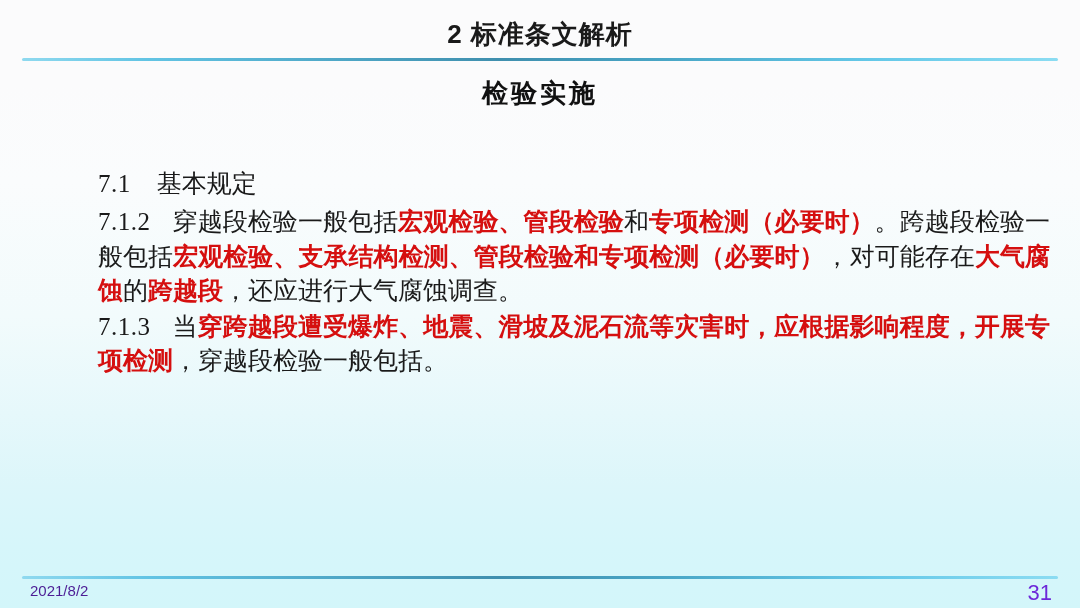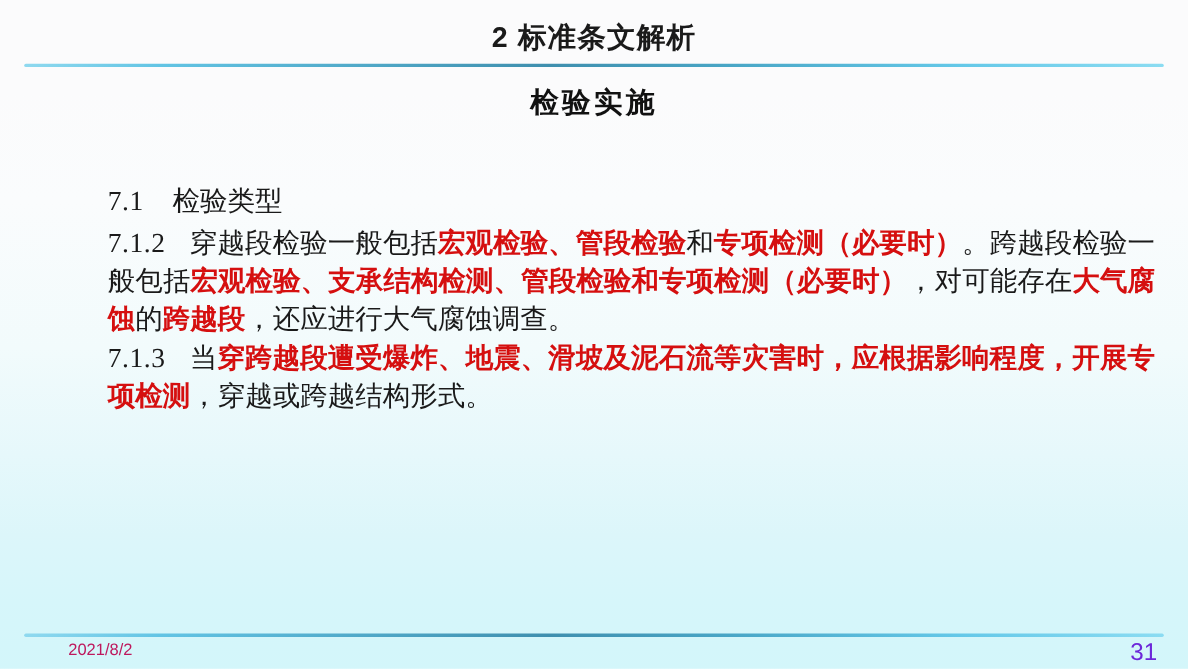--- a/index.html
+++ b/index.html
@@ -112,23 +112,22 @@
     font-weight: 700;
   }
   .blk { color: #1a1a1a; font-weight: 400; }
 
   
   .footer-date {
     position: absolute;
     left: 30px;
     top: 582px;
     font-size: 15px;
-    color: #be185d;
+    color: #4c1d95;
     font-family: "Liberation Sans", "DejaVu Sans", sans-serif;
-    margin-left: 32px;
   }
   .footer-page {
     position: absolute;
     right: 28px;
     top: 580px;
     font-size: 22px;
     color: #6d28d9;
     font-family: "Liberation Sans", "DejaVu Sans", sans-serif;
   }
 </style>
@@ -139,30 +138,30 @@
 
   <div class="header-title">2  标准条文解析</div>
 
   <div class="rule rule-top"></div>
 
   <div class="main-title">检验实施</div>
 
   <div class="body-block">
 
     <p class="section-heading">
-      <span class="num">7.1</span><span class="gap-sm"></span><span>检验类型</span>
+      <span class="num">7.1</span><span class="gap-sm"></span><span>基本规定</span>
     </p>
 
 
     <p class="para indent">
       <span class="num">7.1.2</span><span class="gap"></span><span class="blk">穿越段检验一般包括</span><span class="red">宏观检验、管段检验</span><span class="blk">和</span><span class="red">专项检测（必要时）</span><span class="blk">。跨越段检验一般包括</span><span class="red">宏观检验、支承结构检测、管段检验和专项检测（必要时）</span><span class="blk">，对可能存在</span><span class="red">大气腐蚀</span><span class="blk">的</span><span class="red">跨越段</span><span class="blk">，还应进行大气腐蚀调查。</span>
     </p>
 
     <p class="para indent">
-      <span class="num">7.1.3</span><span class="gap"></span><span class="blk">当</span><span class="red">穿跨越段遭受爆炸、地震、滑坡及泥石流等灾害时，应根据影响程度，开展专项检测</span><span class="blk">，穿越或跨越结构形式。</span>
+      <span class="num">7.1.3</span><span class="gap"></span><span class="blk">当</span><span class="red">穿跨越段遭受爆炸、地震、滑坡及泥石流等灾害时，应根据影响程度，开展专项检测</span><span class="blk">，穿越段检验一般包括。</span>
     </p>
 
   </div>
 
   <div class="rule rule-bottom"></div>
 
   <div class="footer-date">2021/8/2</div>
 
   <div class="footer-page">31</div>
 

